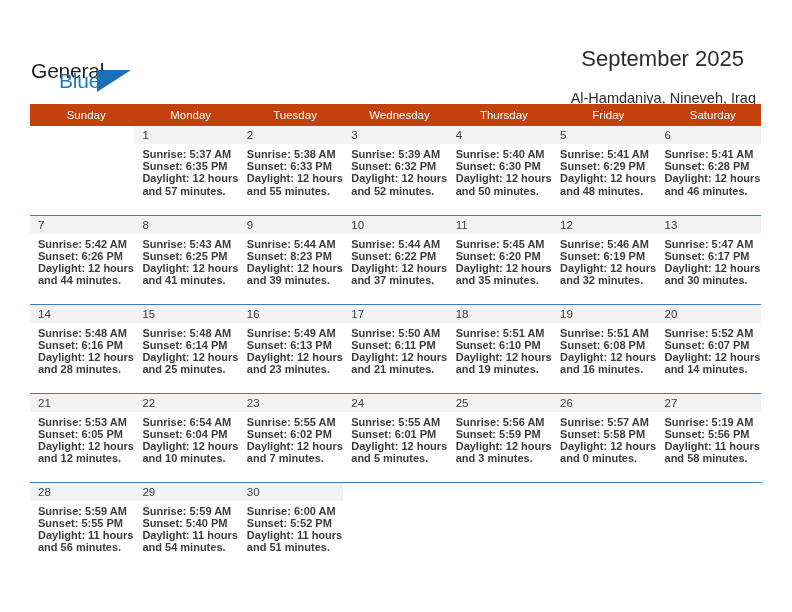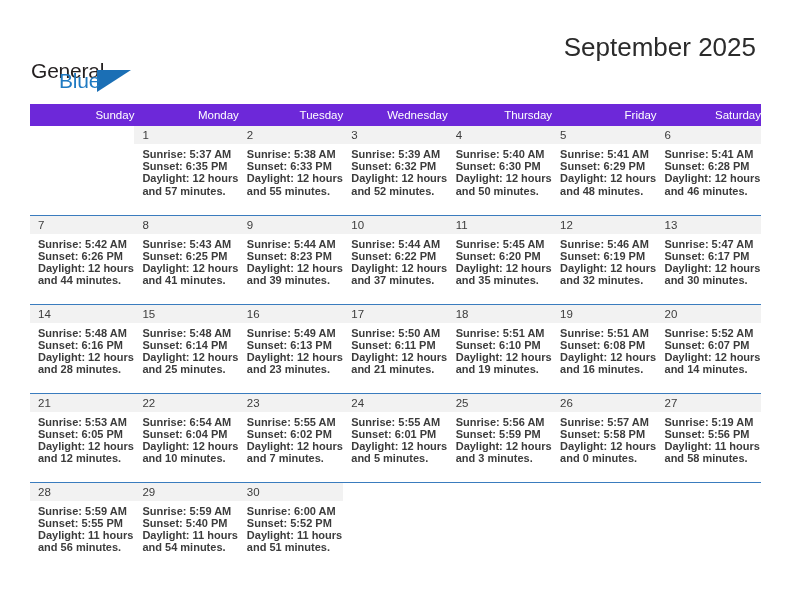--- a/index.html
+++ b/index.html
@@ -64,51 +64,51 @@
     border-bottom: 22px solid transparent;
   }
 
   .title-block {
     position: absolute;
     right: 36px;
     top: 30px;
     text-align: right;
   }
   .month-title {
-    font-size: 26px;
+    font-size: 22px;
     color: #2b2b2b;
     line-height: 34px;
     white-space: nowrap;
     font-weight: normal;
-    margin: 0;
+    margin: 12px;
   }
   .location-title {
     font-size: 14.5px;
     color: #2b2b2b;
     line-height: 20px;
     white-space: nowrap;
     margin: 4px 0 0 0;
     font-weight: normal;
   }
 
   
   .calendar {
     position: absolute;
     left: 30px;
     top: 104px;
     width: 731px;
     border-collapse: collapse;
     table-layout: fixed;
   }
   .calendar th {
-    background: #6d28d9;
+    background: #c2410c;
     color: #ffffff;
     font-size: 11.5px;
     font-weight: normal;
-    text-align: right;
+    text-align: center;
     padding: 5px 0 5px 8px;
     height: 20px;
     box-sizing: border-box;
     border: none;
   }
   .calendar col { width: 104.43px; }
 
   .week-row td {
     vertical-align: top;
     padding: 0;
@@ -151,20 +151,21 @@
   <div class="top">
 
     <div class="logo">
       <div class="logo-general">General</div>
       <div class="logo-tri"></div>
       <div class="logo-blue">Blue</div>
     </div>
 
     <div class="title-block">
       <h1 class="month-title">September 2025</h1>
+      <p class="location-title">Al-Hamdaniya, Nineveh, Iraq</p>
     </div>
 
   </div>
 
   <table class="calendar">
     <colgroup>
       <col>
         <col>
         <col>
         <col>

